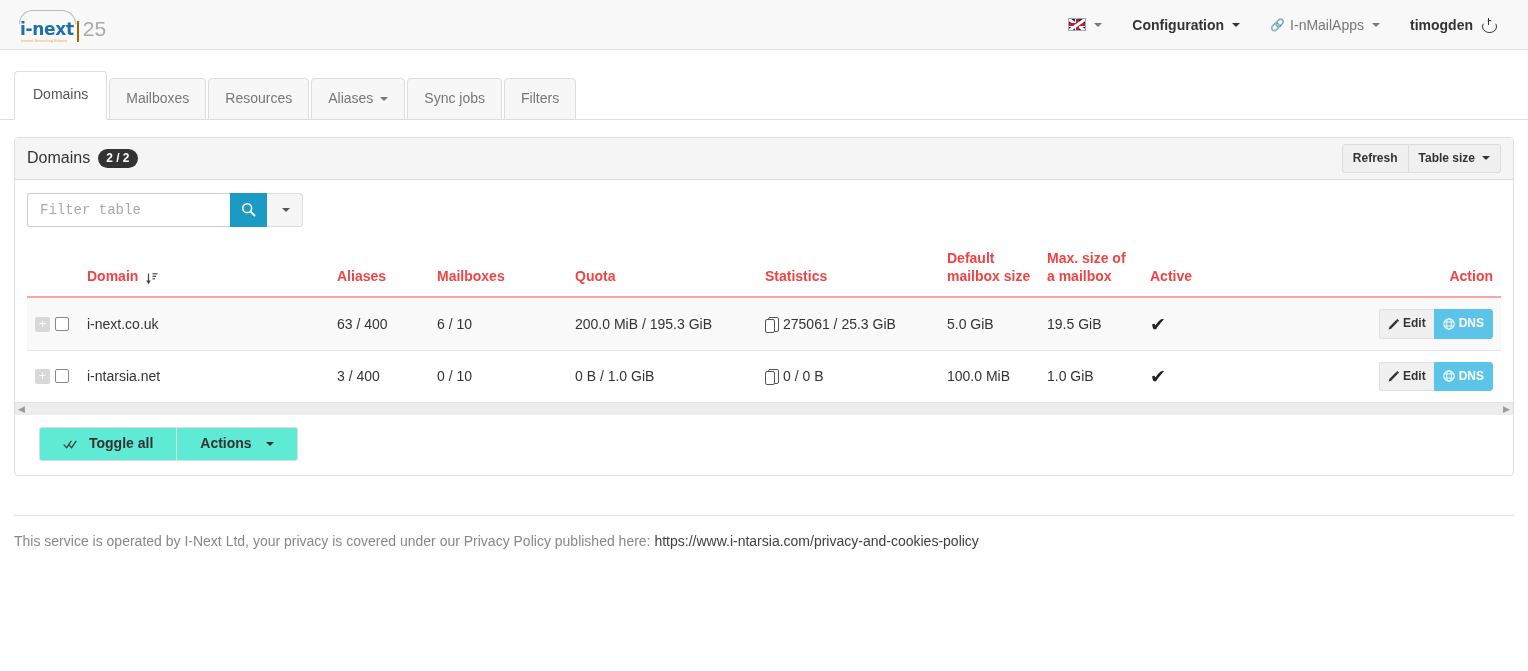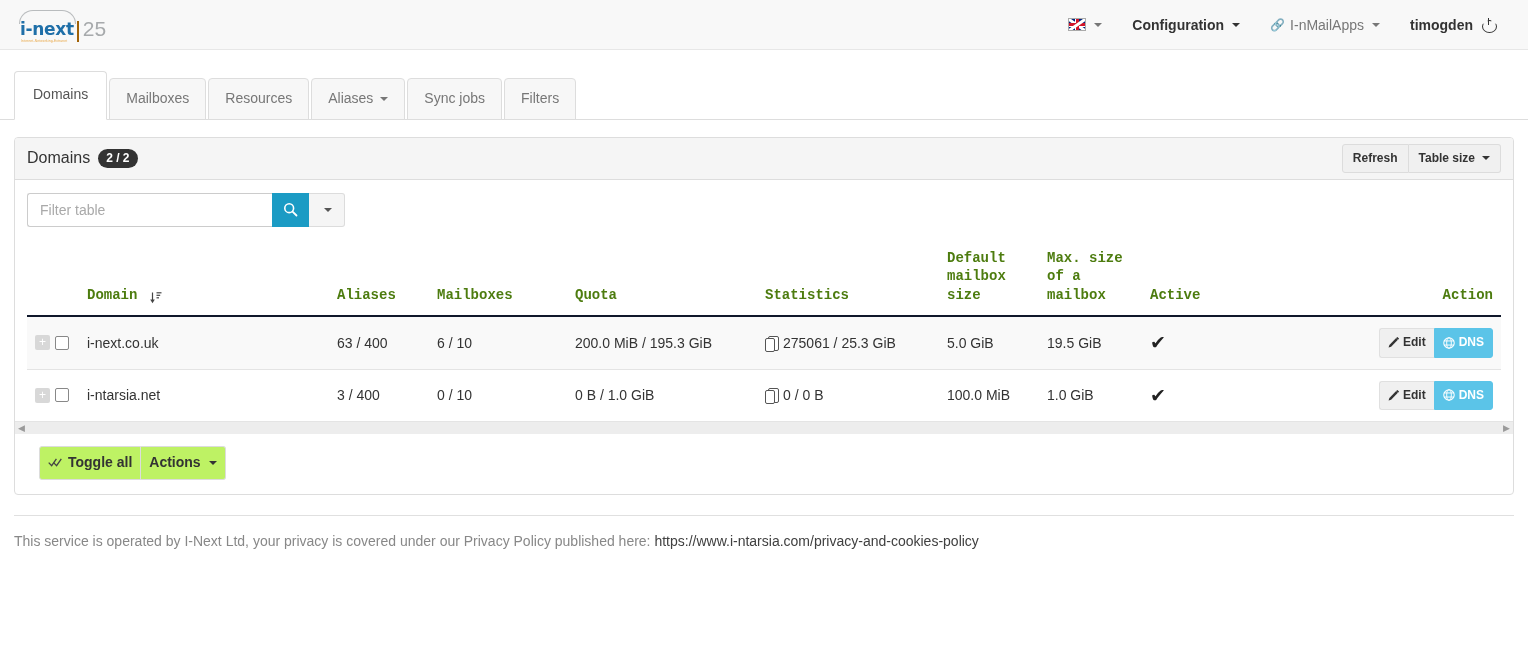--- a/index.html
+++ b/index.html
@@ -255,30 +255,30 @@
   }
   .btn-grp .btn-xs:first-child { border-radius: 3px 0 0 3px; }
   .btn-grp .btn-xs:last-child { border-radius: 0 3px 3px 0; border-left: none; }
   .btn-grp .btn-xs:only-child { border-radius: 3px; }
 
   .panel-body { padding: 13px 12px 0 12px; }
 
   
   .filterbar { display: flex; margin-bottom: 14px; }
   .filter-input {
-    width: 245px;
+    width: 203px;
     height: 34px;
     border: 1px solid #cccccc;
     border-right: none;
     border-radius: 3px 0 0 3px;
     padding: 6px 12px;
     font-size: 14px;
     color: #555555;
     outline: none;
-    font-family: Liberation Sans, sans-serif;
+    font-family: Liberation Mono, monospace;
     background: #fff;
   }
   .filter-input::placeholder { color: #a9a9a9; }
   .btn-search {
     width: 37px; height: 34px;
     background: #1b9bc4;
     border: 1px solid #1b9bc4;
     color: #ffffff;
     display: flex; align-items: center; justify-content: center;
     cursor: pointer;
@@ -296,28 +296,27 @@
 
   
   .table-scroll { position: relative; }
   table.grid {
     width: 100%;
     border-collapse: collapse;
     font-size: 14px;
   }
   table.grid th {
     font-weight: bold;
-    color: #4d7c0f;
+    color: #ef4444;
     text-align: left;
     vertical-align: bottom;
     padding: 8px 8px 10px 8px;
-    border-bottom: 2px solid #0f172a;
+    border-bottom: 2px solid #fca5a5;
     white-space: normal;
     line-height: 1.35;
-    font-family: Liberation Mono, monospace;
   }
   table.grid th.ta-r { text-align: right; }
   table.grid td {
     padding: 11px 8px;
     border-top: 1px solid #e4e4e4;
     color: #333333;
     vertical-align: middle;
     white-space: nowrap;
   }
   table.grid tbody tr.striped td { background: #f9f9f9; }
@@ -420,29 +419,29 @@
     margin: 0 -12px;
   }
   .hscroll span { color: #9a9a9a; font-size: 9px; line-height: 1; }
 
   
   .panel-foot {
     padding: 12px 12px 14px 12px;
     display: flex;
   }
   .btn-sm {
-    background: #bef264;
+    background: #5eead4;
     border: 1px solid #dcdcdc;
     color: #333333;
     font-size: 14px;
     font-weight: bold;
-    padding: 6px 8px;
+    padding: 6px 23px;
     cursor: pointer;
     font-family: "Liberation Sans", sans-serif;
-    display: flex; align-items: center; gap: 6px;
+    display: flex; align-items: center; gap: 12px;
     line-height: 1.42;
   }
   .btn-sm:first-child { border-radius: 3px 0 0 3px; }
   .btn-sm:last-child { border-radius: 0 3px 3px 0; border-left: none; }
 
   
   .page-footer {
     position: absolute;
     left: 0; right: 0;
     top: 515px;

